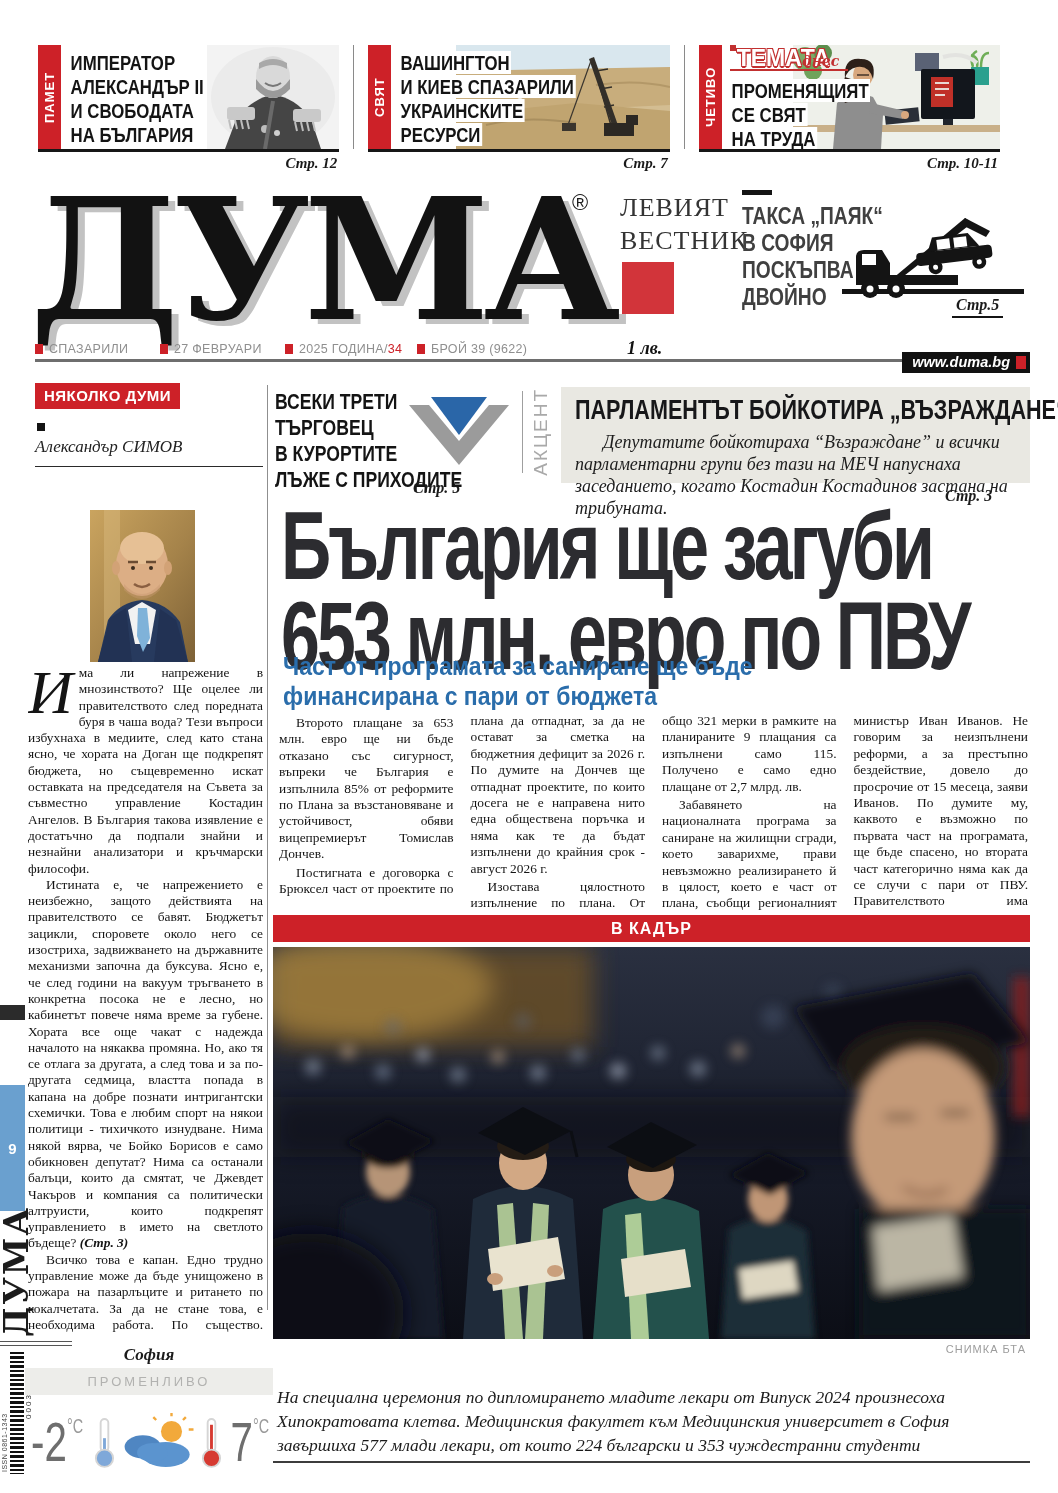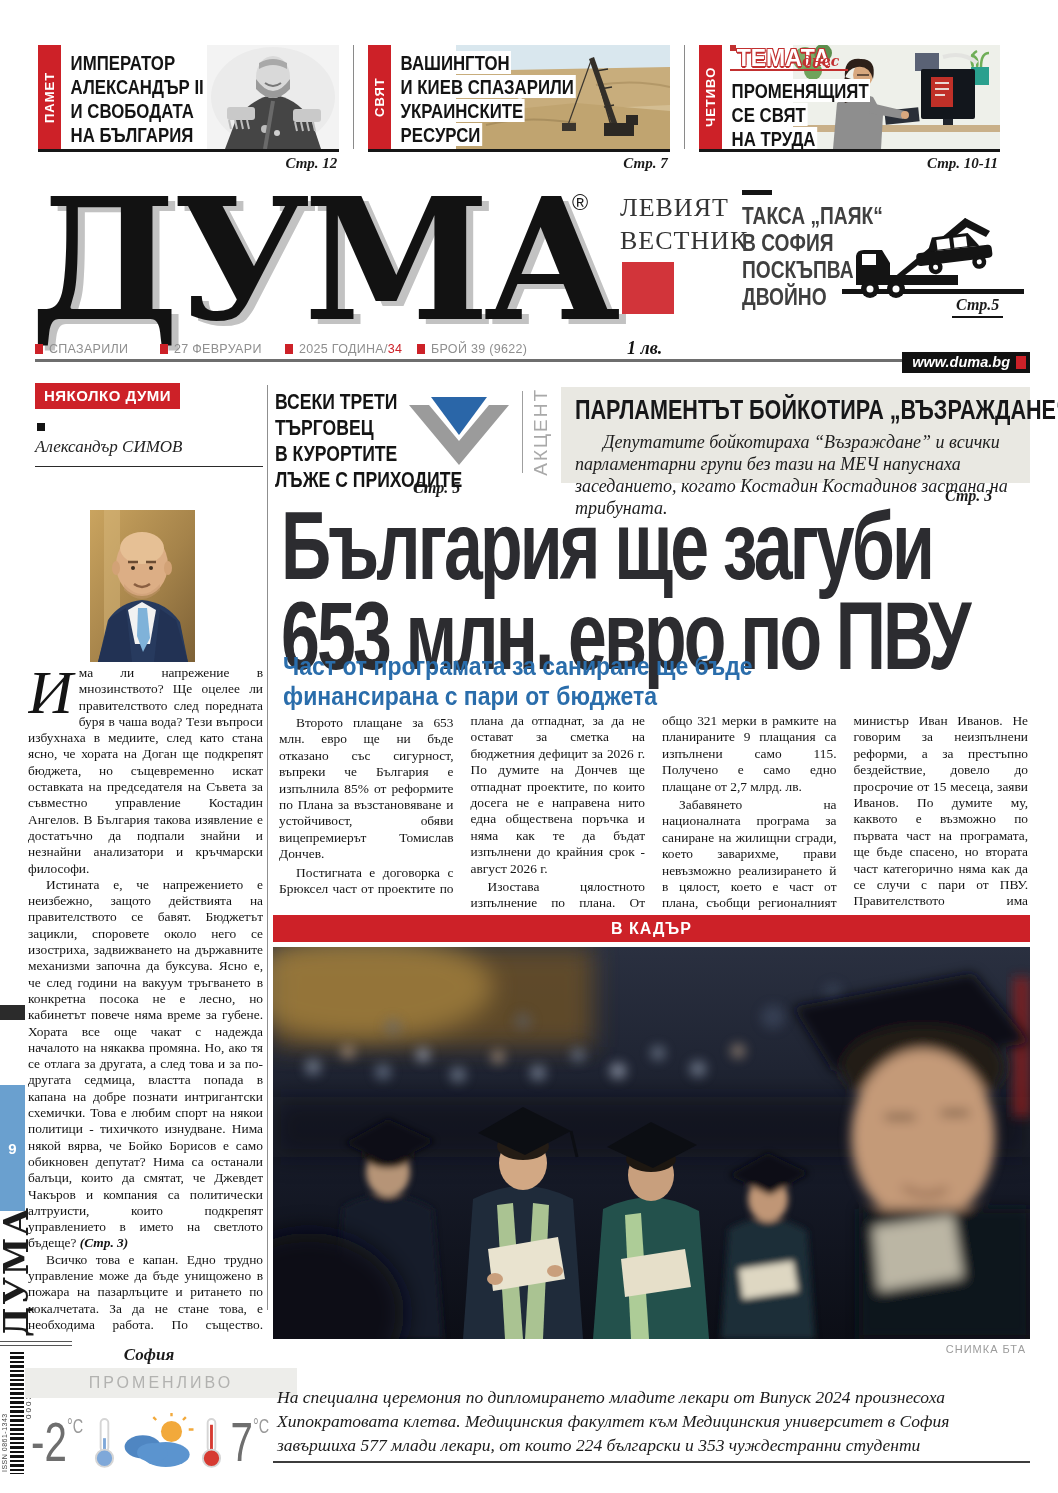--- a/index.html
+++ b/index.html
@@ -75,21 +75,21 @@
   .op-photo{position:absolute;left:55px;top:127px;width:105px;height:152px;}
   .op-body{position:absolute;left:-7px;top:282px;width:235px;height:668px;overflow:hidden;
            font-family:"Liberation Serif",serif;font-size:13.4px;line-height:16.3px;text-align:justify;color:#141414;}
   .op-body p{margin:0;text-indent:18px;}
   .op-body p.first{text-indent:0;}
   .dropcap{float:left;font-family:"Liberation Serif",serif;font-style:italic;font-size:62px;line-height:46px;
            padding:4px 6px 0 0;}
   .w-city{position:absolute;left:0;top:962px;width:228px;text-align:center;
           font-family:"Liberation Serif",serif;font-style:italic;font-weight:bold;font-size:17px;}
   .w-cond{position:absolute;left:-10px;top:985px;width:248px;background:#ededea;color:#b2b2b0;
-          text-align:center;font-size:16px;letter-spacing:3px;padding:6px 12px;}
+          text-align:center;font-size:13px;letter-spacing:3px;padding:6px 0;}
   .w-row{position:absolute;left:-14px;top:1026px;width:256px;display:flex;align-items:center;justify-content:flex-start;}
   .w-temp{font-size:56px;color:#6e6e6e;transform:scaleX(.72);transform-origin:center;white-space:nowrap;}
   .w-deg{font-size:20px;color:#9a9a9a;vertical-align:28px;}
   
   .rightarea{position:absolute;left:273px;top:383px;width:757px;height:1095px;}
   .vdiv-main{position:absolute;left:267px;top:385px;width:1px;height:925px;background:#8f8f8f;}
   .sub-lines{position:absolute;left:2px;top:6px;font-weight:bold;font-size:22px;line-height:1.18;color:#141414;}
   .sub-logo{position:absolute;left:128px;top:2px;}
   .sub-page{position:absolute;left:140px;top:96px;font-family:"Liberation Serif",serif;font-style:italic;
             font-weight:bold;font-size:16px;}

